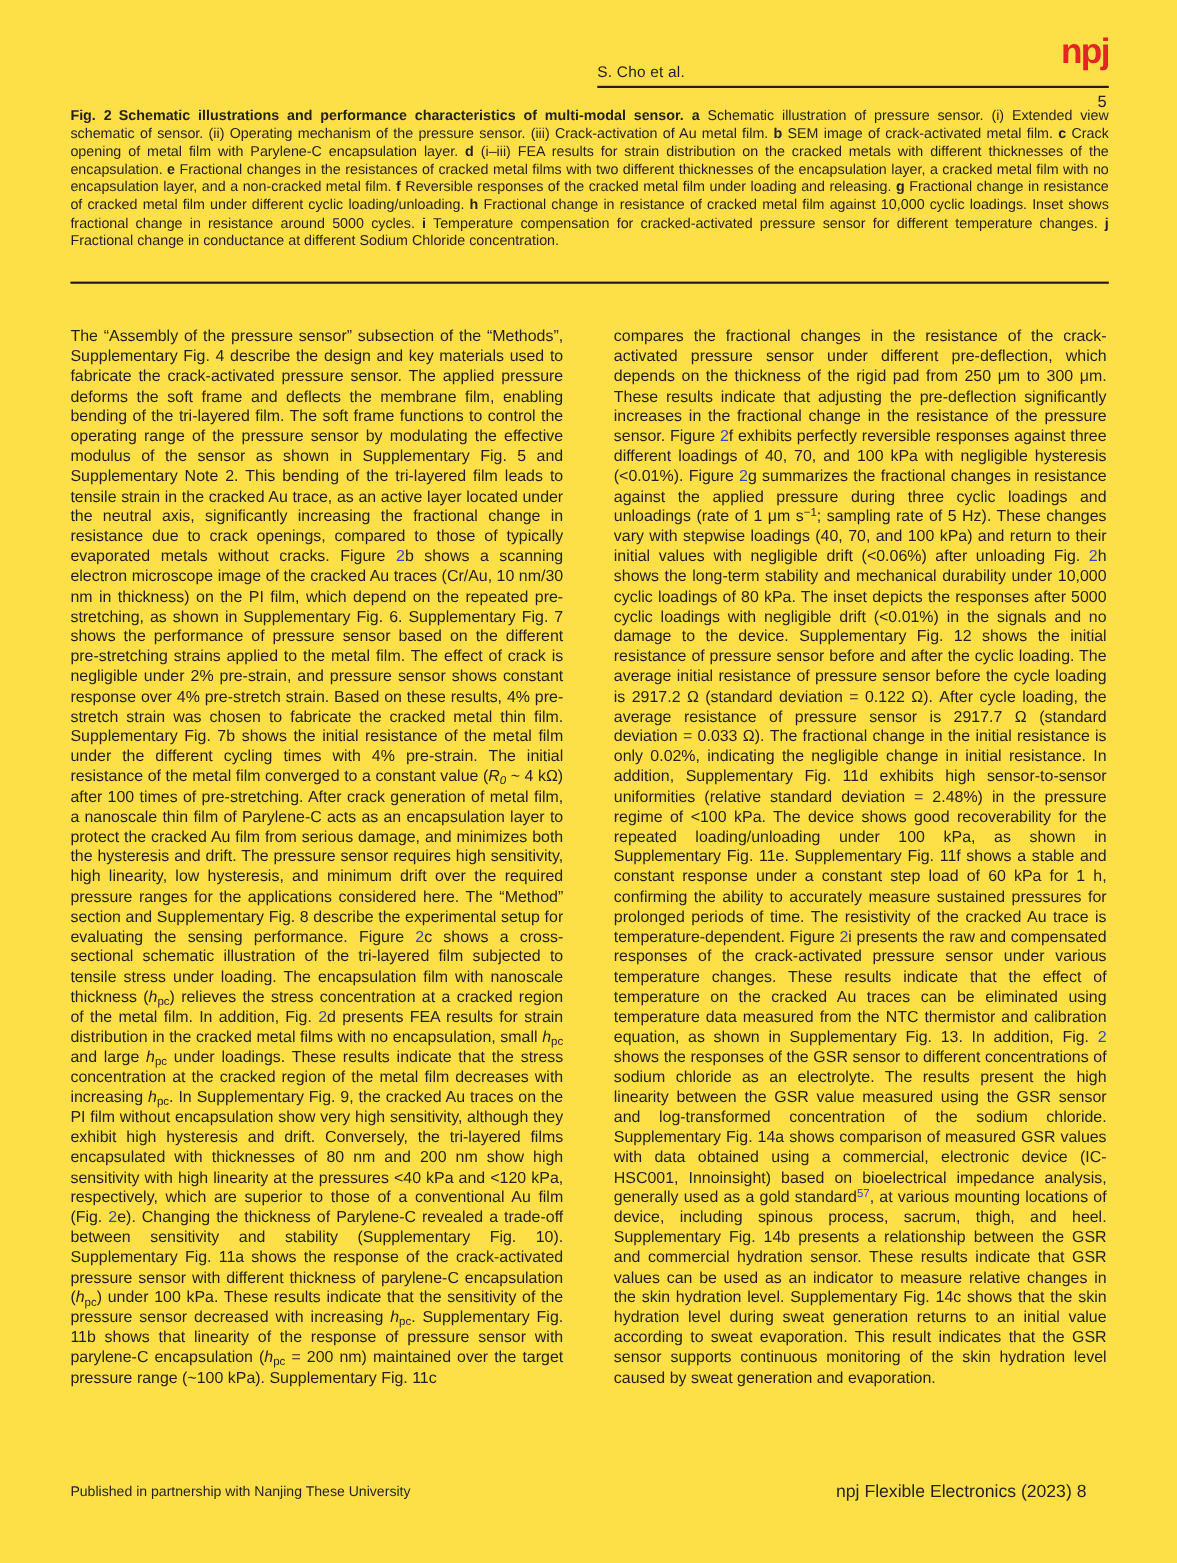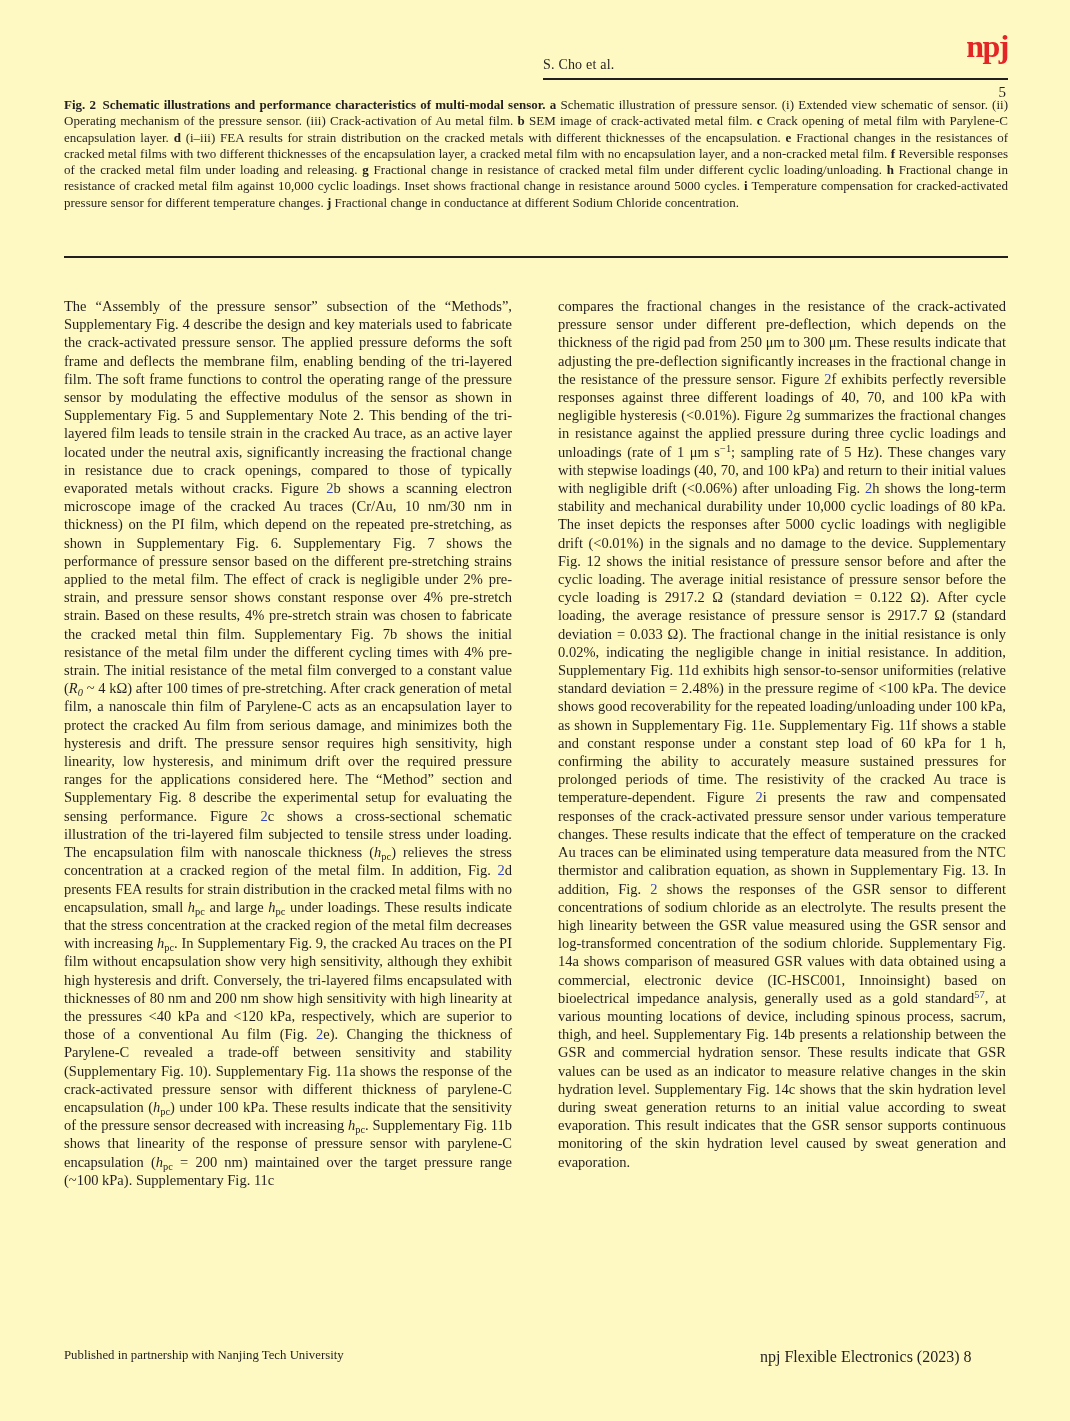--- a/index.html
+++ b/index.html
@@ -8,21 +8,21 @@
     --logo-red:#e32526;
   }
   html,body{margin:0;padding:0;background:#ffffff;}
   body{
     width:1070px;height:1421px;
     font-family:"Liberation Sans",sans-serif;
     color:var(--text);
     position:relative;
     overflow:hidden;
   }
-  .page{position:absolute;inset:0;background:#fef9c3;font-family:Liberation Serif, serif;}
+  .page{position:absolute;inset:0;background:#fde047;}
 
   
   .running-head{
     position:absolute;left:543px;top:57px;
     font-size:14px;letter-spacing:.2px;
   }
   .journal-logo{
     position:absolute;right:62px;top:30px;
     font-size:32px;font-weight:bold;line-height:1;
     letter-spacing:-1.5px;color:var(--logo-red);
@@ -82,16 +82,16 @@
   <div class="page-number">5</div>
 
   <section class="caption"><span class="f-b">Fig. 2 Schematic illustrations and performance characteristics of multi-modal sensor. </span><span class="f-b">a</span><span> Schematic illustration of pressure sensor. (i) Extended view schematic of sensor. (ii) Operating mechanism of the pressure sensor. (iii) Crack-activation of Au metal film. </span><span class="f-b">b</span><span> SEM image of crack-activated metal film. </span><span class="f-b">c</span><span> Crack opening of metal film with Parylene-C encapsulation layer. </span><span class="f-b">d</span><span> (i–iii) FEA results for strain distribution on the cracked metals with different thicknesses of the encapsulation. </span><span class="f-b">e</span><span> Fractional changes in the resistances of cracked metal films with two different thicknesses of the encapsulation layer, a cracked metal film with no encapsulation layer, and a non-cracked metal film. </span><span class="f-b">f</span><span> Reversible responses of the cracked metal film under loading and releasing. </span><span class="f-b">g</span><span> Fractional change in resistance of cracked metal film under different cyclic loading/unloading. </span><span class="f-b">h</span><span> Fractional change in resistance of cracked metal film against 10,000 cyclic loadings. Inset shows fractional change in resistance around 5000 cycles. </span><span class="f-b">i</span><span> Temperature compensation for cracked-activated pressure sensor for different temperature changes. </span><span class="f-b">j</span><span> Fractional change in conductance at different Sodium Chloride concentration.</span></section>
   <div class="caption-rule"></div>
 
   <main>
     <div class="col col-left"><span>The “Assembly of the pressure sensor” subsection of the “Methods”, Supplementary Fig. 4 describe the design and key materials used to fabricate the crack-activated pressure sensor. The applied pressure deforms the soft frame and deflects the membrane film, enabling bending of the tri-layered film. The soft frame functions to control the operating range of the pressure sensor by modulating the effective modulus of the sensor as shown in Supplementary Fig. 5 and Supplementary Note 2. This bending of the tri-layered film leads to tensile strain in the cracked Au trace, as an active layer located under the neutral axis, significantly increasing the fractional change in resistance due to crack openings, compared to those of typically evaporated metals without cracks. Figure </span><span class="f-l">2</span><span>b shows a scanning electron microscope image of the cracked Au traces (Cr/Au, 10 nm/30 nm in thickness) on the PI film, which depend on the repeated pre-stretching, as shown in Supplementary Fig. 6. Supplementary Fig. 7 shows the performance of pressure sensor based on the different pre-stretching strains applied to the metal film. The effect of crack is negligible under 2% pre-strain, and pressure sensor shows constant response over 4% pre-stretch strain. Based on these results, 4% pre-stretch strain was chosen to fabricate the cracked metal thin film. Supplementary Fig. 7b shows the initial resistance of the metal film under the different cycling times with 4% pre-strain. The initial resistance of the metal film converged to a constant value (</span><span class="f-i">R</span><span class="f-i f-sub">0</span><span> ~ 4 kΩ) after 100 times of pre-stretching. After crack generation of metal film, a nanoscale thin film of Parylene-C acts as an encapsulation layer to protect the cracked Au film from serious damage, and minimizes both the hysteresis and drift. The pressure sensor requires high sensitivity, high linearity, low hysteresis, and minimum drift over the required pressure ranges for the applications considered here. The “Method” section and Supplementary Fig. 8 describe the experimental setup for evaluating the sensing performance. Figure </span><span class="f-l">2</span><span>c shows a cross-sectional schematic illustration of the tri-layered film subjected to tensile stress under loading. The encapsulation film with nanoscale thickness (</span><span class="f-i">h</span><span class="f-sub">pc</span><span>) relieves the stress concentration at a cracked region of the metal film. In addition, Fig. </span><span class="f-l">2</span><span>d presents FEA results for strain distribution in the cracked metal films with no encapsulation, small </span><span class="f-i">h</span><span class="f-sub">pc</span><span> and large </span><span class="f-i">h</span><span class="f-sub">pc</span><span> under loadings. These results indicate that the stress concentration at the cracked region of the metal film decreases with increasing </span><span class="f-i">h</span><span class="f-sub">pc</span><span>. In Supplementary Fig. 9, the cracked Au traces on the PI film without encapsulation show very high sensitivity, although they exhibit high hysteresis and drift. Conversely, the tri-layered films encapsulated with thicknesses of 80 nm and 200 nm show high sensitivity with high linearity at the pressures &lt;40 kPa and &lt;120 kPa, respectively, which are superior to those of a conventional Au film (Fig. </span><span class="f-l">2</span><span>e). Changing the thickness of Parylene-C revealed a trade-off between sensitivity and stability (Supplementary Fig. 10). Supplementary Fig. 11a shows the response of the crack-activated pressure sensor with different thickness of parylene-C encapsulation (</span><span class="f-i">h</span><span class="f-sub">pc</span><span>) under 100 kPa. These results indicate that the sensitivity of the pressure sensor decreased with increasing </span><span class="f-i">h</span><span class="f-sub">pc</span><span>. Supplementary Fig. 11b shows that linearity of the response of pressure sensor with parylene-C encapsulation (</span><span class="f-i">h</span><span class="f-sub">pc</span><span> = 200 nm) maintained over the target pressure range (~100 kPa). Supplementary Fig. 11c</span></div>
     <div class="col col-right"><span>compares the fractional changes in the resistance of the crack-activated pressure sensor under different pre-deflection, which depends on the thickness of the rigid pad from 250 μm to 300 μm. These results indicate that adjusting the pre-deflection significantly increases in the fractional change in the resistance of the pressure sensor. Figure </span><span class="f-l">2</span><span>f exhibits perfectly reversible responses against three different loadings of 40, 70, and 100 kPa with negligible hysteresis (&lt;0.01%). Figure </span><span class="f-l">2</span><span>g summarizes the fractional changes in resistance against the applied pressure during three cyclic loadings and unloadings (rate of 1 μm s</span><span class="f-sup">−1</span><span>; sampling rate of 5 Hz). These changes vary with stepwise loadings (40, 70, and 100 kPa) and return to their initial values with negligible drift (&lt;0.06%) after unloading Fig. </span><span class="f-l">2</span><span>h shows the long-term stability and mechanical durability under 10,000 cyclic loadings of 80 kPa. The inset depicts the responses after 5000 cyclic loadings with negligible drift (&lt;0.01%) in the signals and no damage to the device. Supplementary Fig. 12 shows the initial resistance of pressure sensor before and after the cyclic loading. The average initial resistance of pressure sensor before the cycle loading is 2917.2 Ω (standard deviation = 0.122 Ω). After cycle loading, the average resistance of pressure sensor is 2917.7 Ω (standard deviation = 0.033 Ω). The fractional change in the initial resistance is only 0.02%, indicating the negligible change in initial resistance. In addition, Supplementary Fig. 11d exhibits high sensor-to-sensor uniformities (relative standard deviation = 2.48%) in the pressure regime of &lt;100 kPa. The device shows good recoverability for the repeated loading/unloading under 100 kPa, as shown in Supplementary Fig. 11e. Supplementary Fig. 11f shows a stable and constant response under a constant step load of 60 kPa for 1 h, confirming the ability to accurately measure sustained pressures for prolonged periods of time. The resistivity of the cracked Au trace is temperature-dependent. Figure </span><span class="f-l">2</span><span>i presents the raw and compensated responses of the crack-activated pressure sensor under various temperature changes. These results indicate that the effect of temperature on the cracked Au traces can be eliminated using temperature data measured from the NTC thermistor and calibration equation, as shown in Supplementary Fig. 13. In addition, Fig. </span><span class="f-l">2</span><span> shows the responses of the GSR sensor to different concentrations of sodium chloride as an electrolyte. The results present the high linearity between the GSR value measured using the GSR sensor and log-transformed concentration of the sodium chloride. Supplementary Fig. 14a shows comparison of measured GSR values with data obtained using a commercial, electronic device (IC-HSC001, Innoinsight) based on bioelectrical impedance analysis, generally used as a gold standard</span><span class="f-l f-sup">57</span><span>, at various mounting locations of device, including spinous process, sacrum, thigh, and heel. Supplementary Fig. 14b presents a relationship between the GSR and commercial hydration sensor. These results indicate that GSR values can be used as an indicator to measure relative changes in the skin hydration level. Supplementary Fig. 14c shows that the skin hydration level during sweat generation returns to an initial value according to sweat evaporation. This result indicates that the GSR sensor supports continuous monitoring of the skin hydration level caused by sweat generation and evaporation.</span></div>
   </main>
 
-  <div class="footer-left">Published in partnership with Nanjing Tech University</div>
+  <div class="footer-left">Published in partnership with Nanjing These University</div>
   <div class="footer-right">npj Flexible Electronics (2023) 8</div>
 
 </div>
 
 </body></html>

